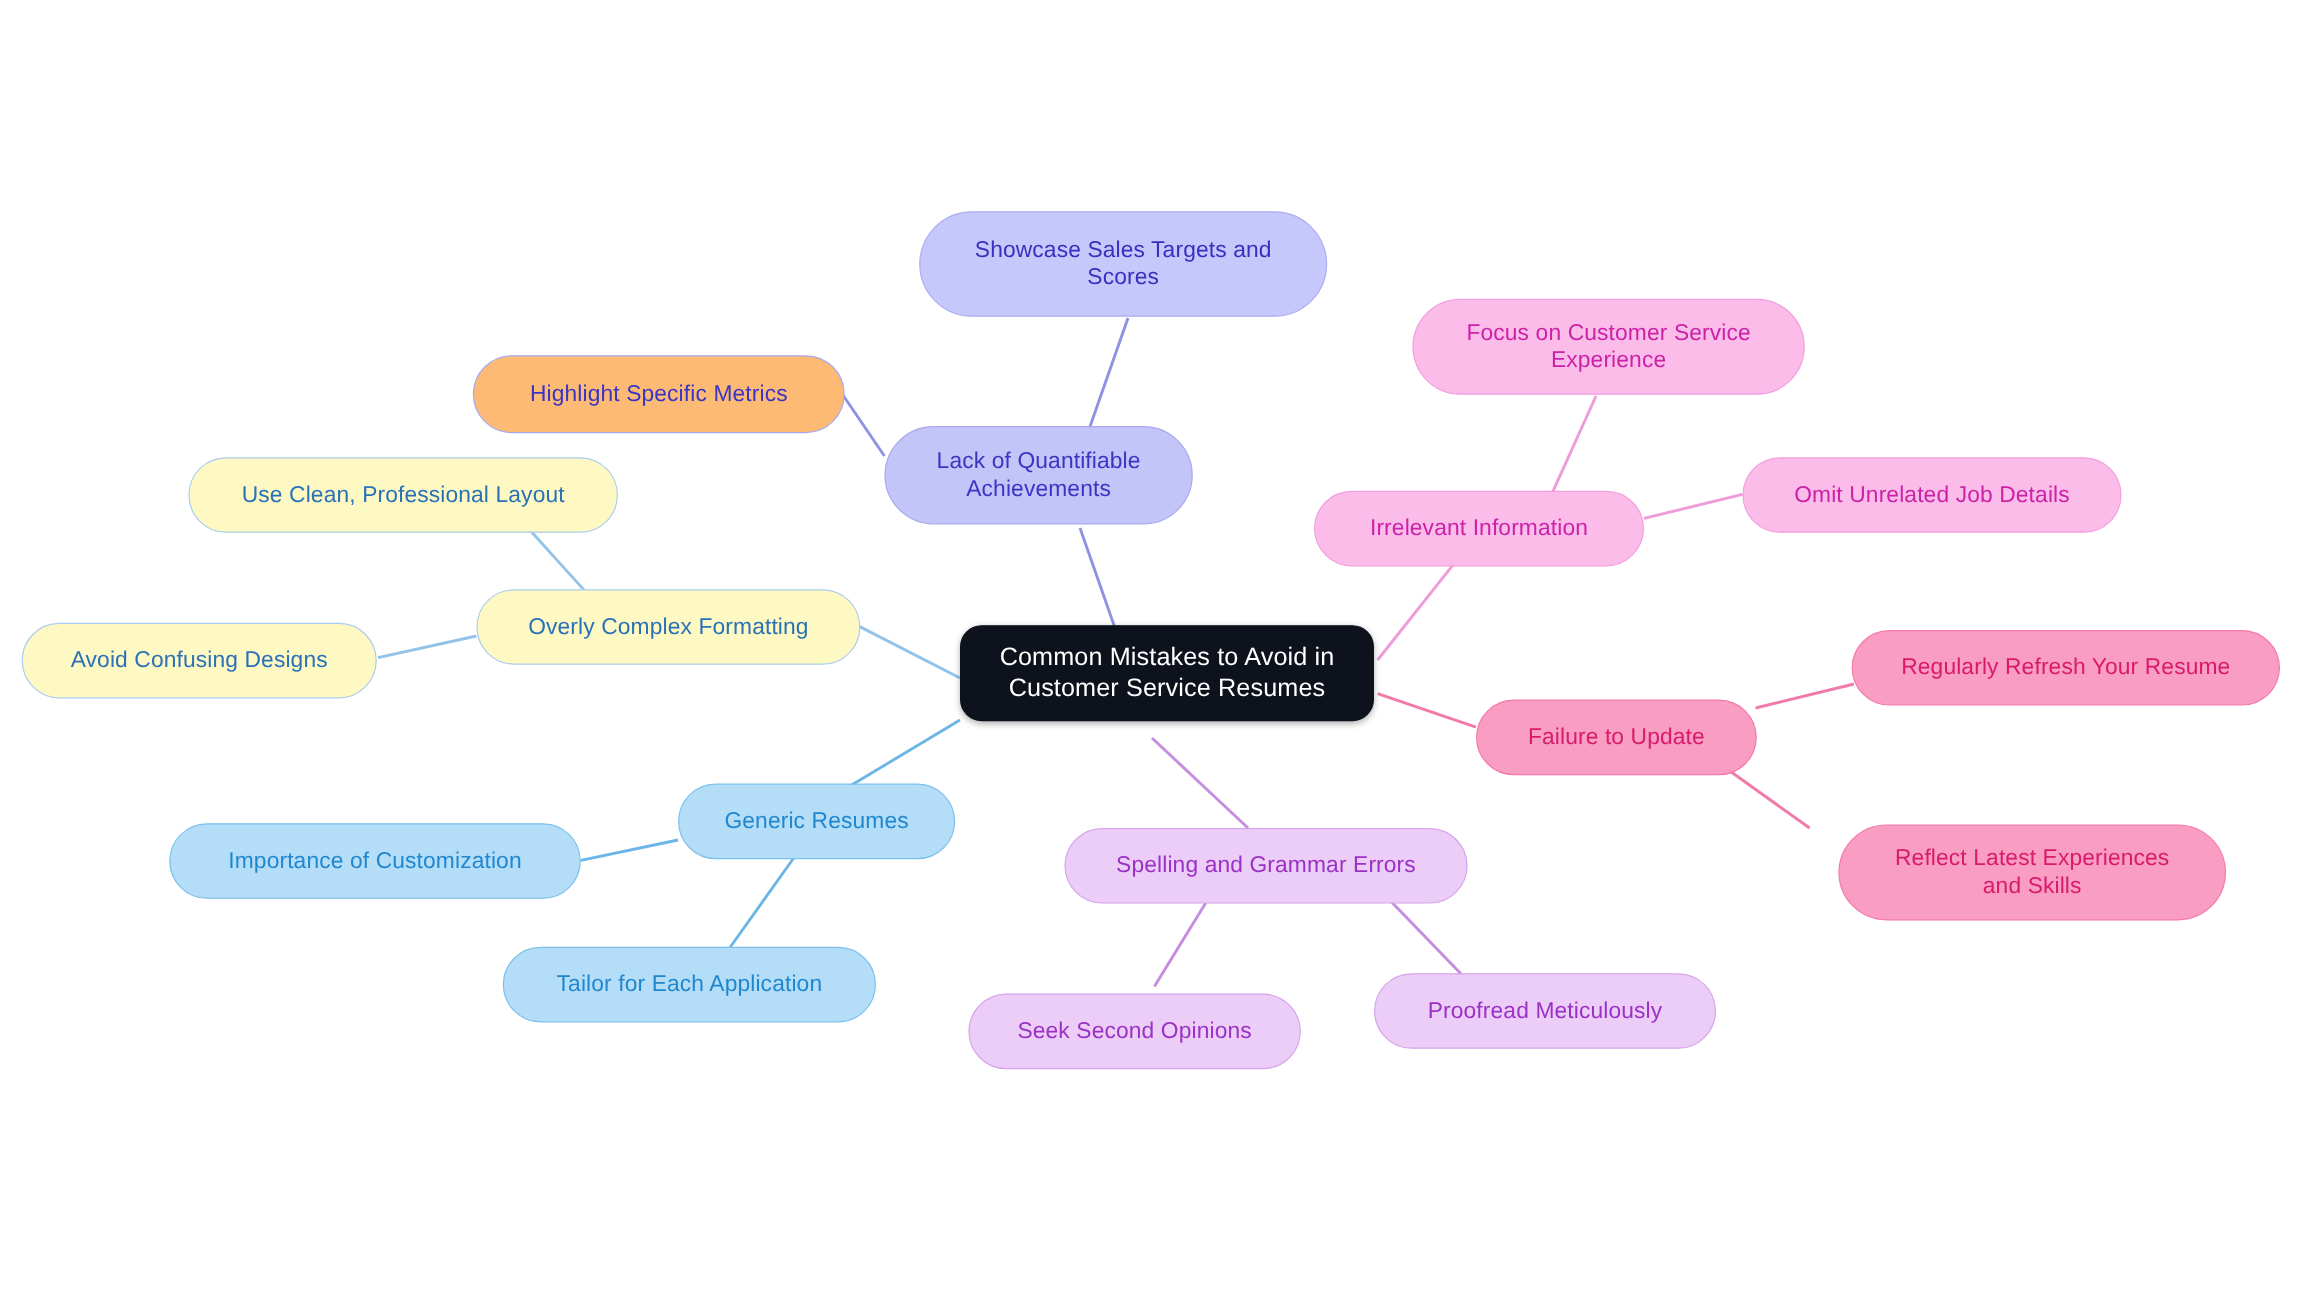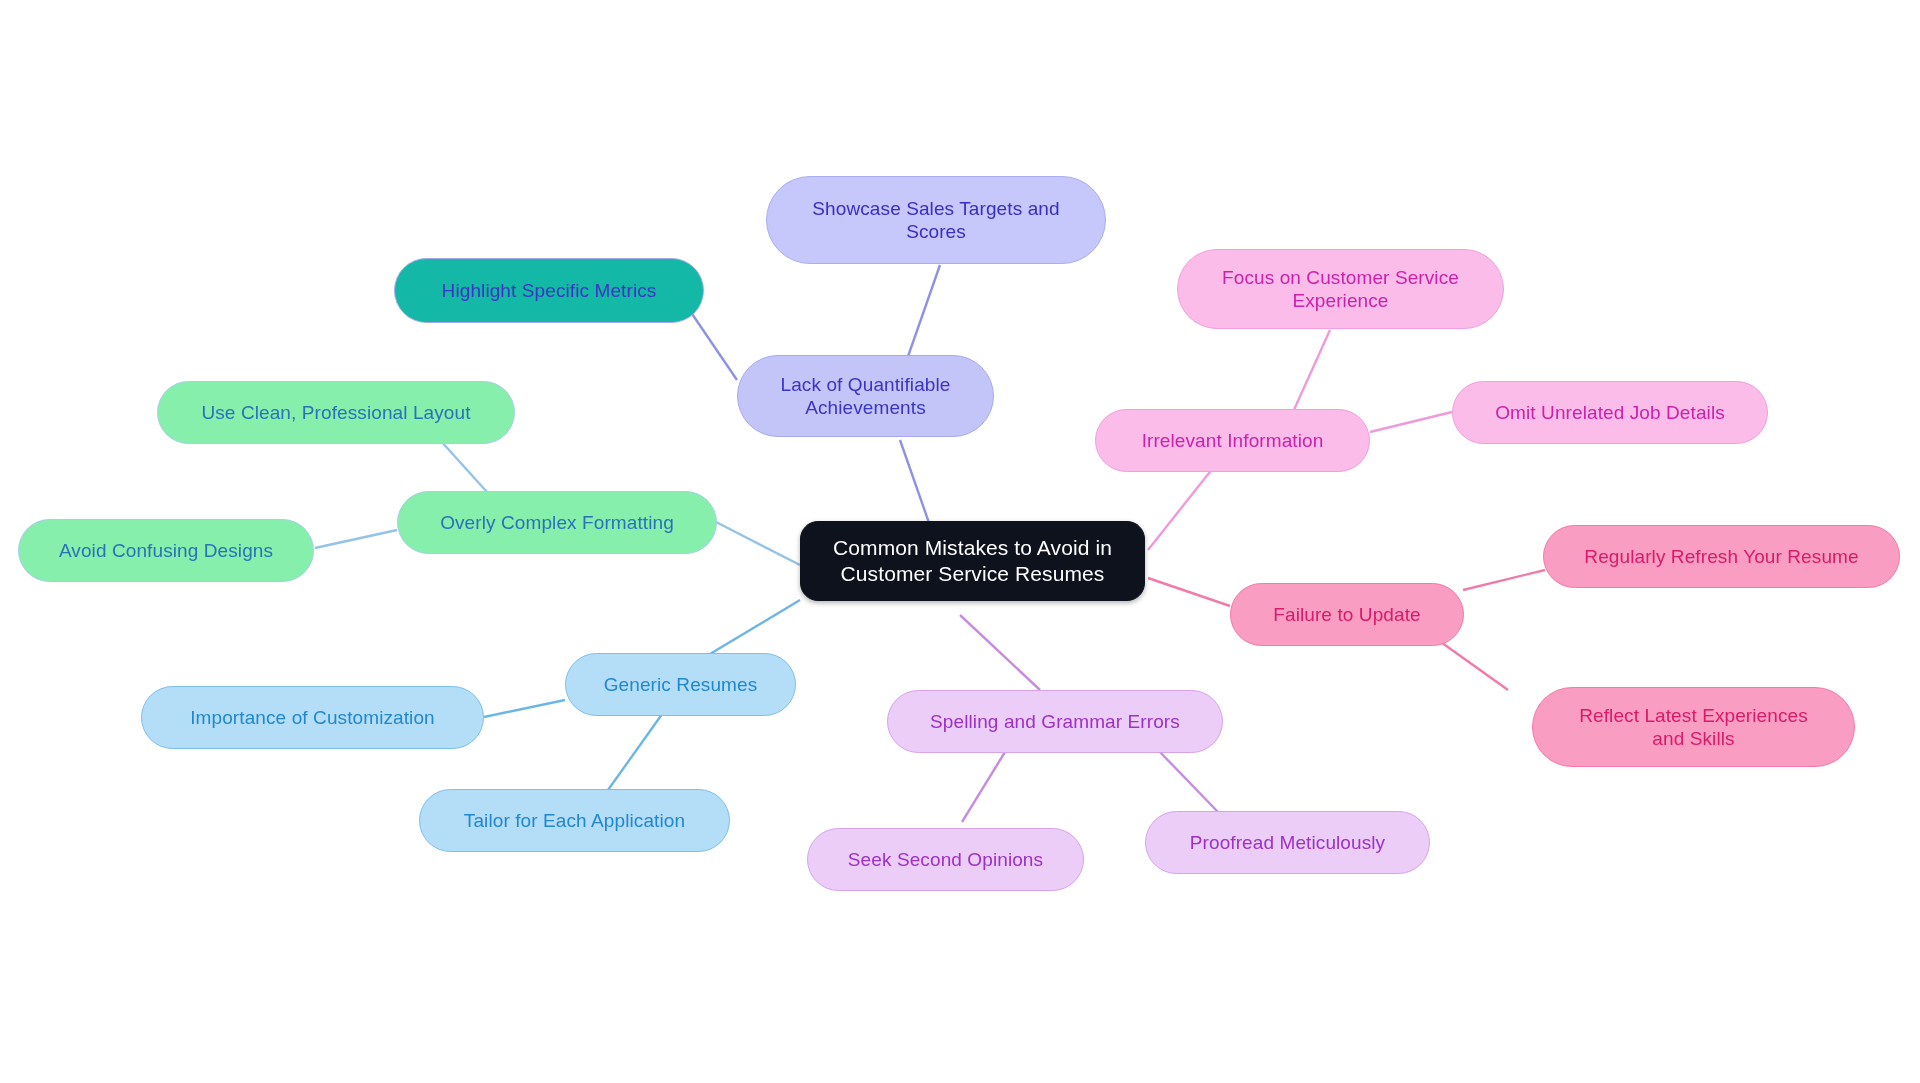--- a/index.html
+++ b/index.html
@@ -40,24 +40,24 @@
   .node.root {
     border-radius: 18px;
     background: #0d121c;
     border-color: #0d121c;
     color: #ffffff;
     font-size: 21px;
     box-shadow: 0 2px 5px rgba(0,0,0,0.30);
   }
   
   .c-lav-main { background:#c3c4f7; border-color:#a7a9ef; color:#3b35c4; }
-  .c-lav-sub  { background:#14b8a6; border-color:#a7a9ef; color:#3b35c4; }
+  .c-lav-sub  { background:#fdba74; border-color:#a7a9ef; color:#3b35c4;margin-top:38px; }
   .c-lav-deep { background:#c6c7fb; border-color:#aaadf2; color:#3730c0; }
   
-  .c-blue-pale { background:#86efac; border-color:#a9cdee; color:#2a72b8; }
+  .c-blue-pale { background:#fef9c3; border-color:#a9cdee; color:#2a72b8; }
   
   .c-blue-sky  { background:#b4ddf8; border-color:#7ec0ec; color:#2188cf; }
   
   .c-purple    { background:#eccdf7; border-color:#d6a4ea; color:#9b31c6; }
   
   .c-pink-lite { background:#fbbcea; border-color:#f29ede; color:#cc22a8; }
   
   .c-rose      { background:#f99dc2; border-color:#f479ab; color:#d81b6a; }
 </style>
 </head>

